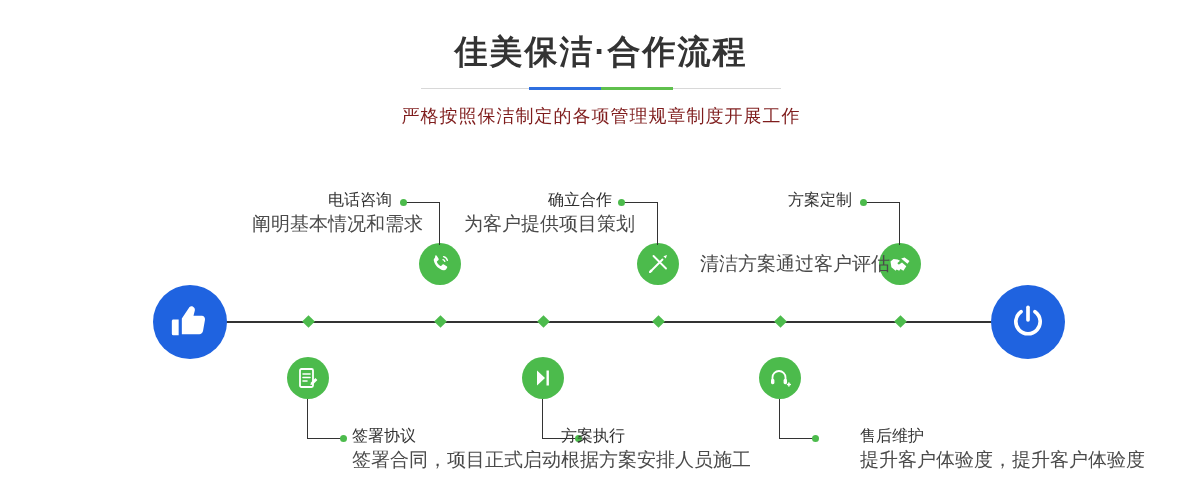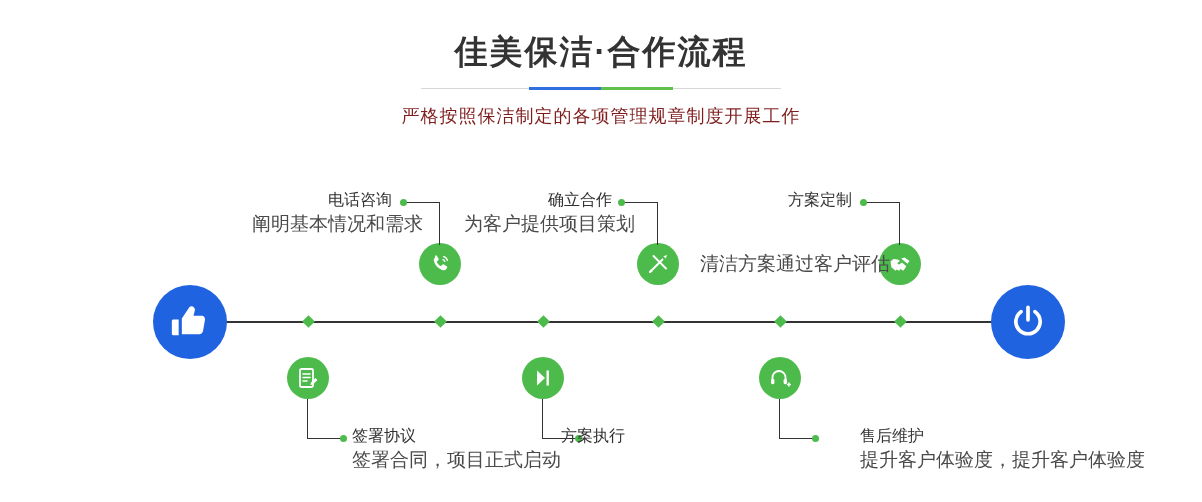--- a/index.html
+++ b/index.html
@@ -228,20 +228,21 @@
       <svg width="24" height="24" viewBox="0 0 24 24">
         <path fill="#ffffff" d="M6 4.5l8 7.5-8 7.5z"></path>
         <rect x="15.5" y="4.5" width="2.4" height="15" fill="#ffffff"></rect>
       </svg>
     </div>
     <div class="vline" style="left:542px; top:399px; height:40px;"></div>
     <div class="hline" style="left:542px; top:438px; width:36px;"></div>
     <div class="dot-green" style="left:575px; top:435px;"></div>
     <div class="label-block label-bottom" style="left:561px; top:426px;">
       <div class="label-title">方案执行</div>
+      <div class="label-desc">根据方案安排人员施工</div>
     </div>
 
     <div class="diamond" style="left:654px; top:317px;"></div>
     <div class="node-icon" style="left:637px; top:243px;">
       <svg width="24" height="24" viewBox="0 0 24 24">
         <path fill="none" stroke="#ffffff" stroke-width="1.9" stroke-linecap="round" d="M4 20L16.5 7.5M7.5 4L20 16.5"></path>
         <path fill="#ffffff" d="M3 21l1.2-3.6 2.4 2.4z"></path>
         <path fill="#ffffff" d="M21 3l-3.6 1.2 2.4 2.4z"></path>
       </svg>
     </div>

